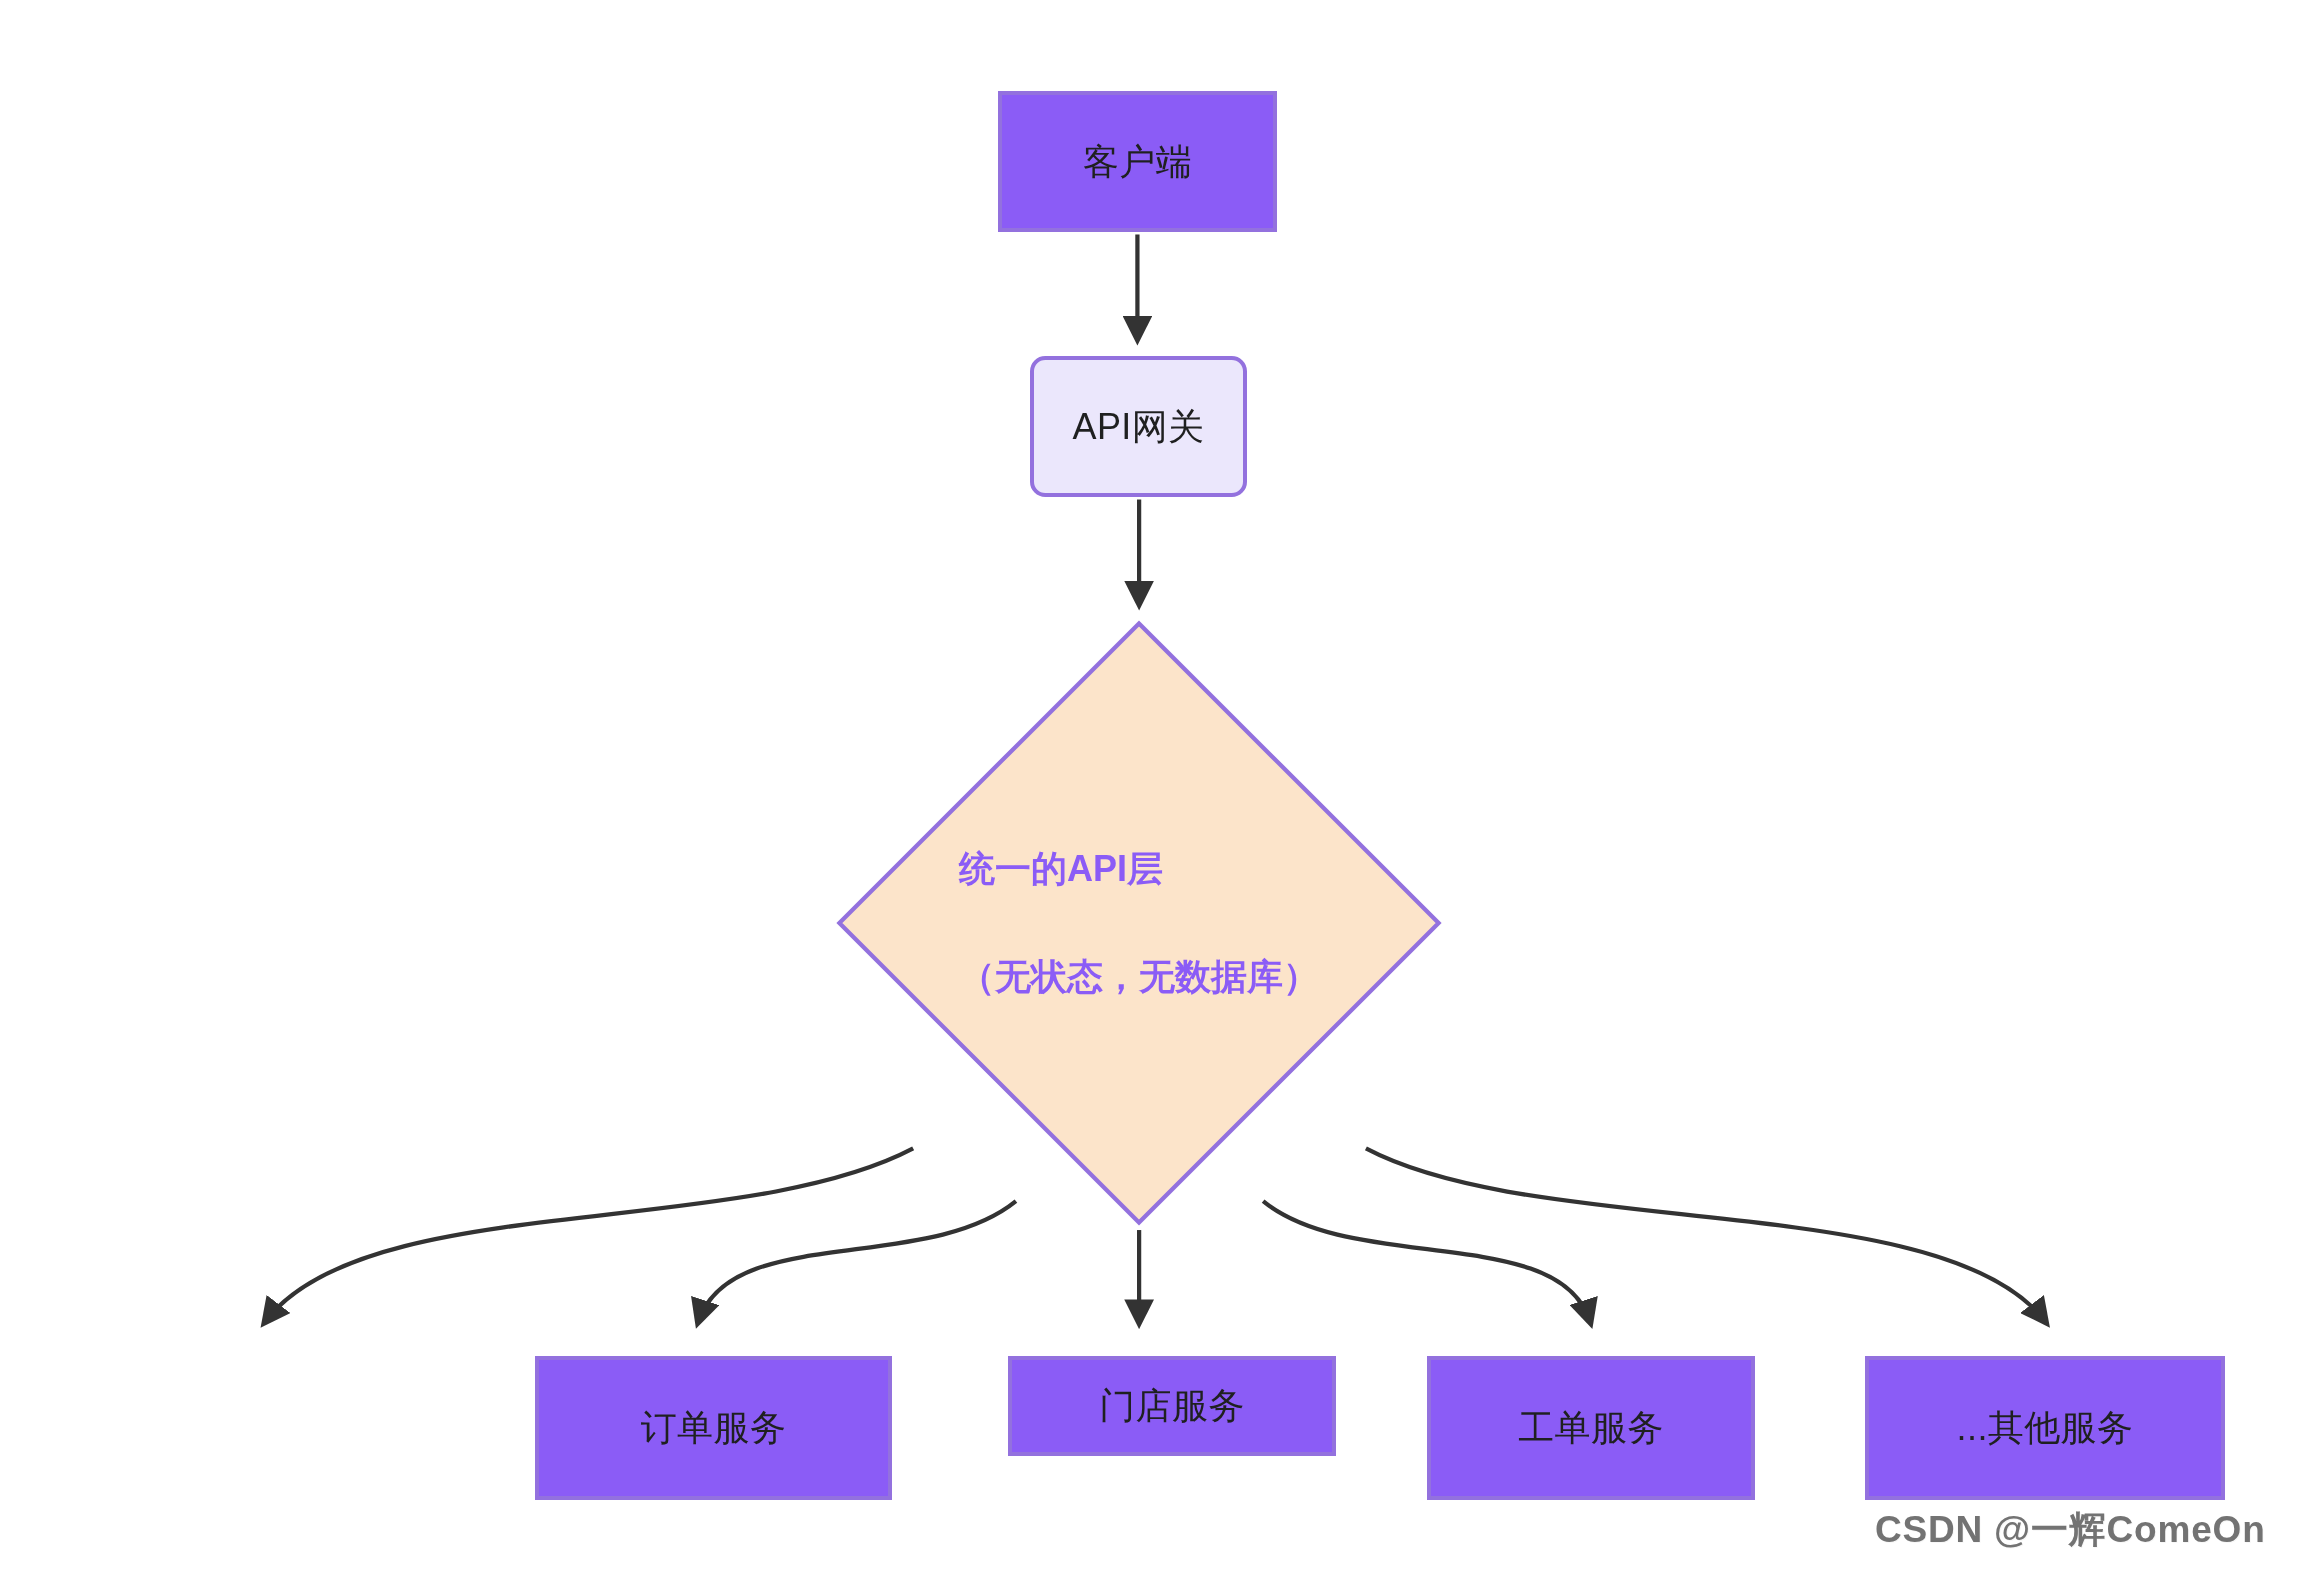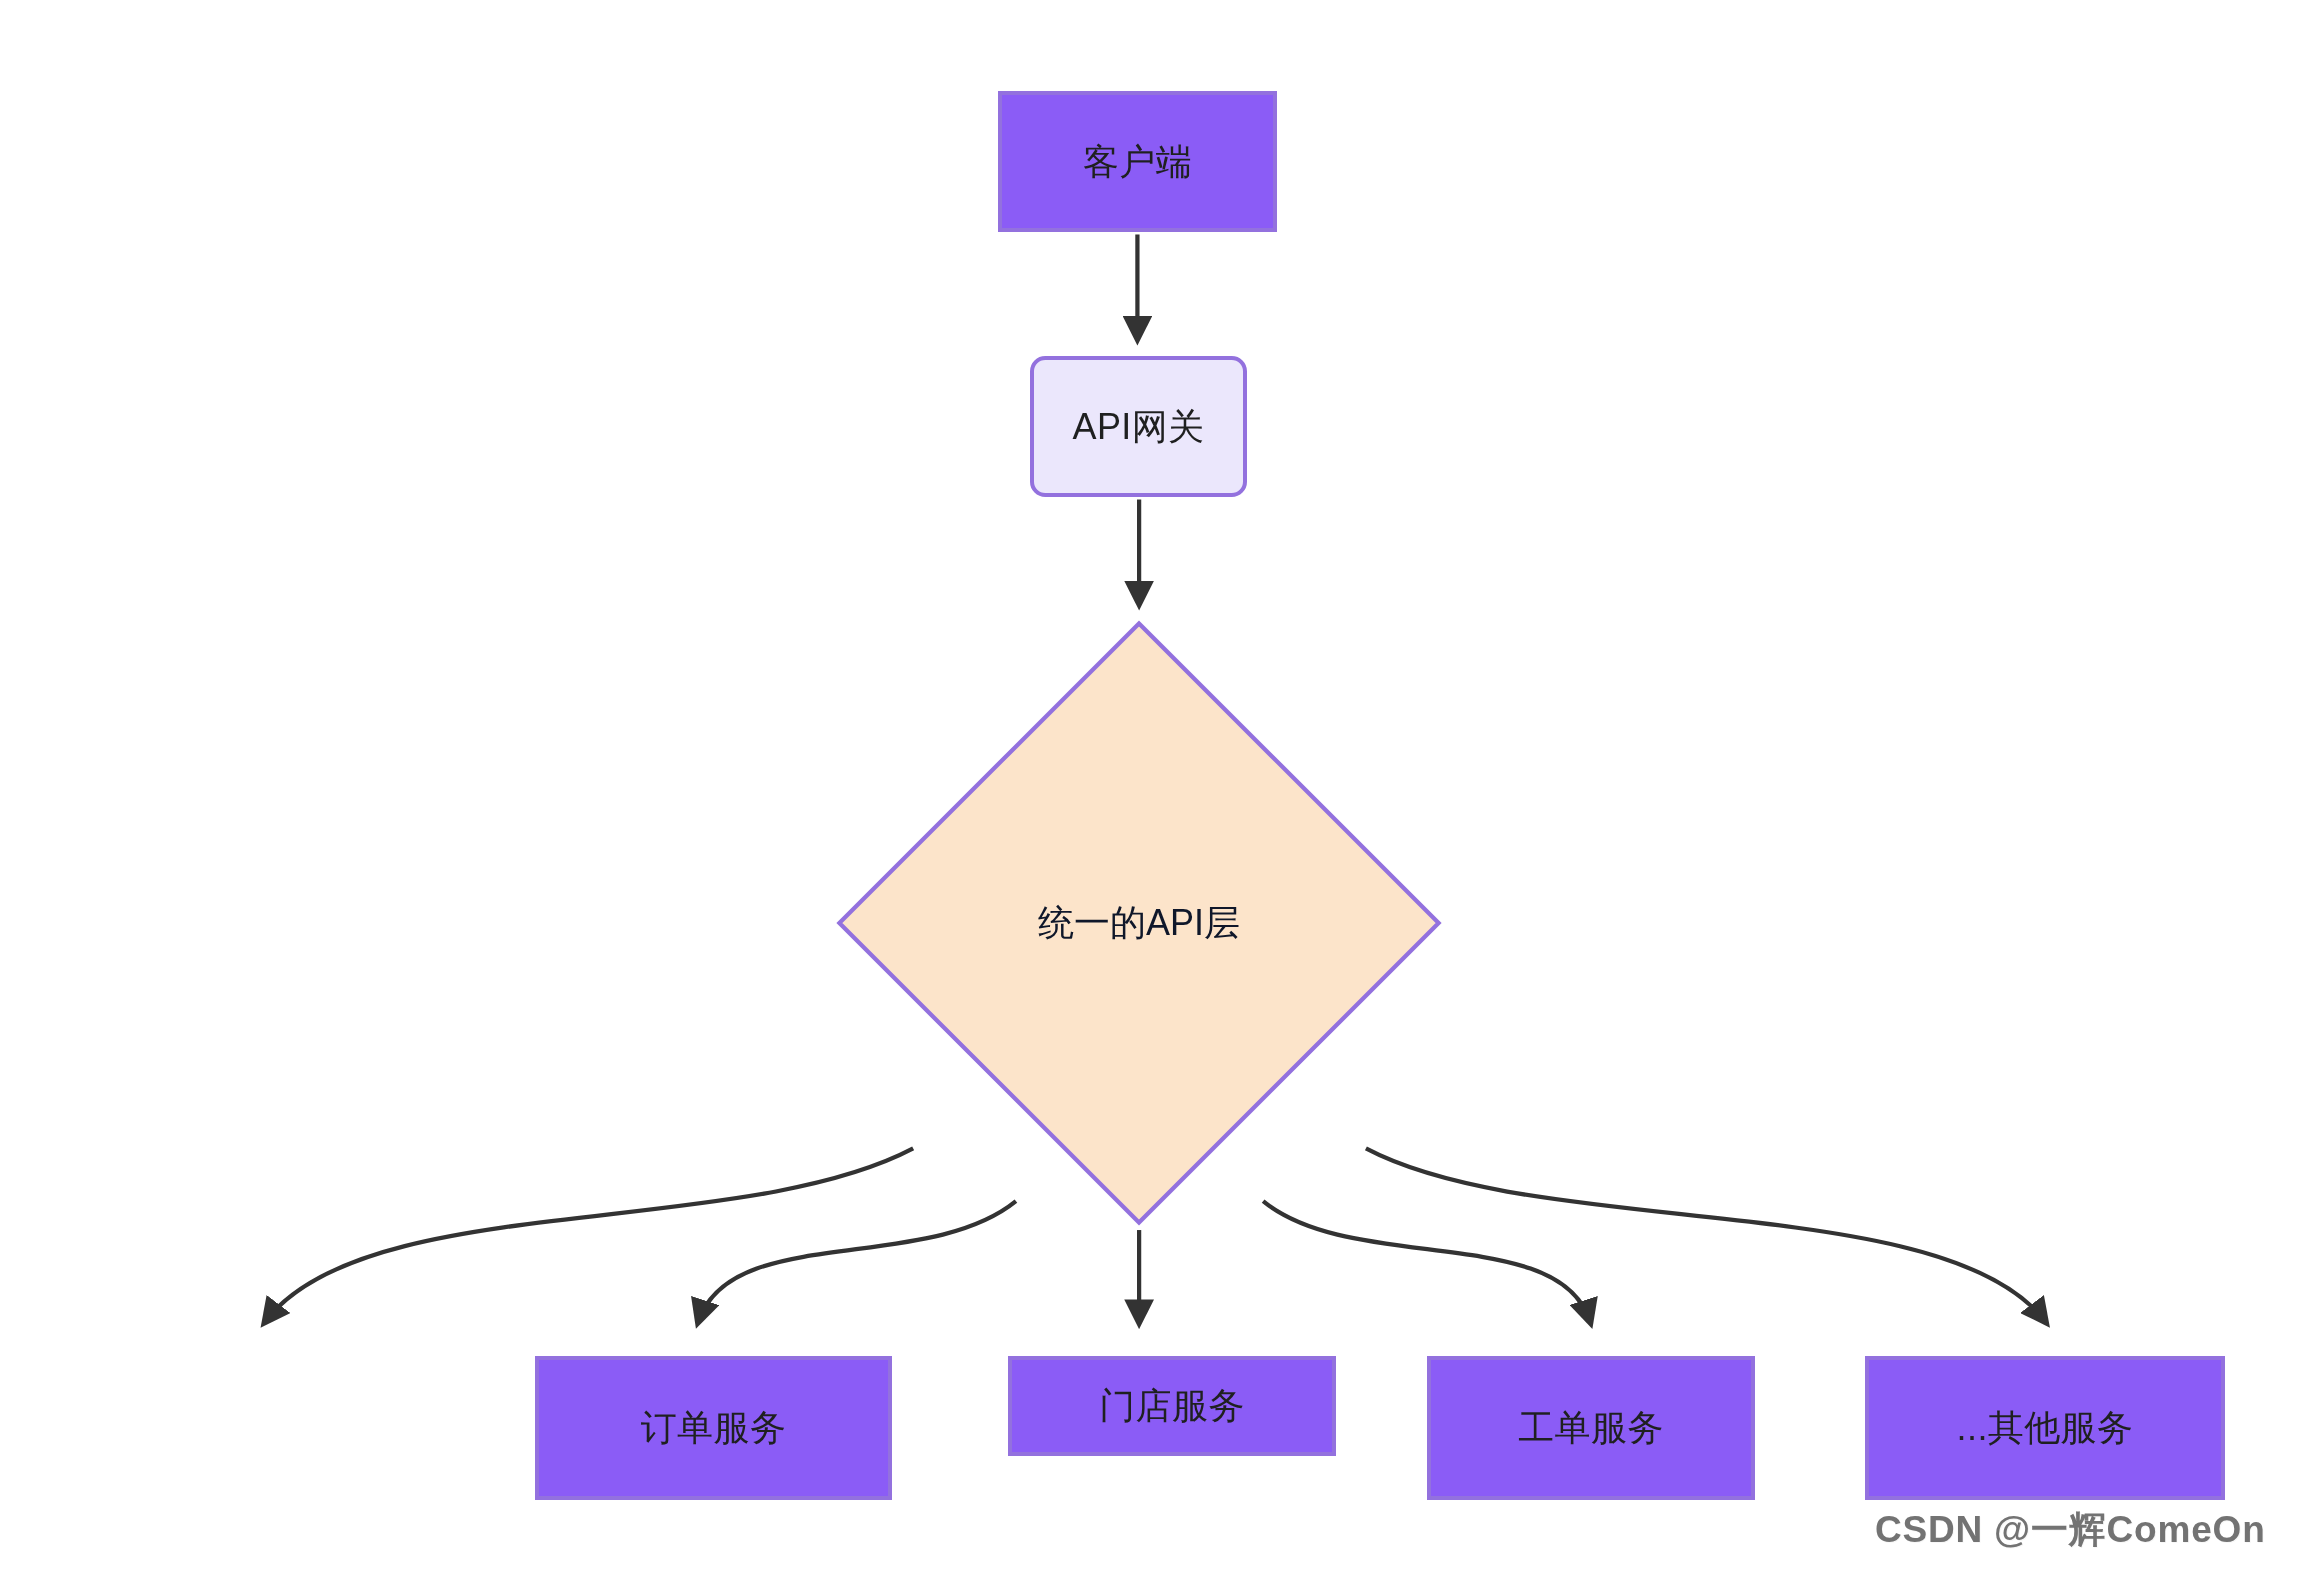--- a/index.html
+++ b/index.html
@@ -63,24 +63,25 @@
   .diamond-text {
     position: absolute;
     left: 0;
     top: 0;
     width: 100%;
     height: 100%;
     display: flex;
     align-items: center;
     justify-content: center;
     text-align: left;
-    color: #0f172a;
+    color: #8b5cf6;
     font-size: 36px;
     line-height: 1.5;
     white-space: pre-line;
+    font-weight: bold;
   }
   .watermark {
     position: absolute;
     color: #737373;
     font-size: 37px;
     letter-spacing: 0.8px;
     text-shadow: 0.8px 0.8px 0 #f7f7f7;
     user-select: none;
     font-weight: bold;
   }
@@ -120,20 +121,21 @@
     <span class="node-label">API网关</span>
   </div>
 
   <div class="diamond-wrap" style="left:836px; top:620px; width:606px; height:606px;">
     <svg class="diamond-svg" width="606" height="606" viewBox="0 0 714 714" xmlns="http://www.w3.org/2000/svg">
       <polygon points="357,4 710,357 357,710 4,357" fill="#fce4ca" stroke="#9371de" stroke-width="5"></polygon>
     </svg>
     <div class="diamond-text">
       <span>
         <span style="display:block">统一的API层</span>
+        <span style="display:block">（无状态，无数据库）</span>
       </span>
     </div>
   </div>
 
 
   <div class="node node-rect" style="left:535px; top:1356px; width:357px; height:144px;">
     <span class="node-label">订单服务</span>
   </div>
 
   <div class="node node-rect" style="left:981px; top:1356px; width:328px; height:100px;margin-left:27px;">

